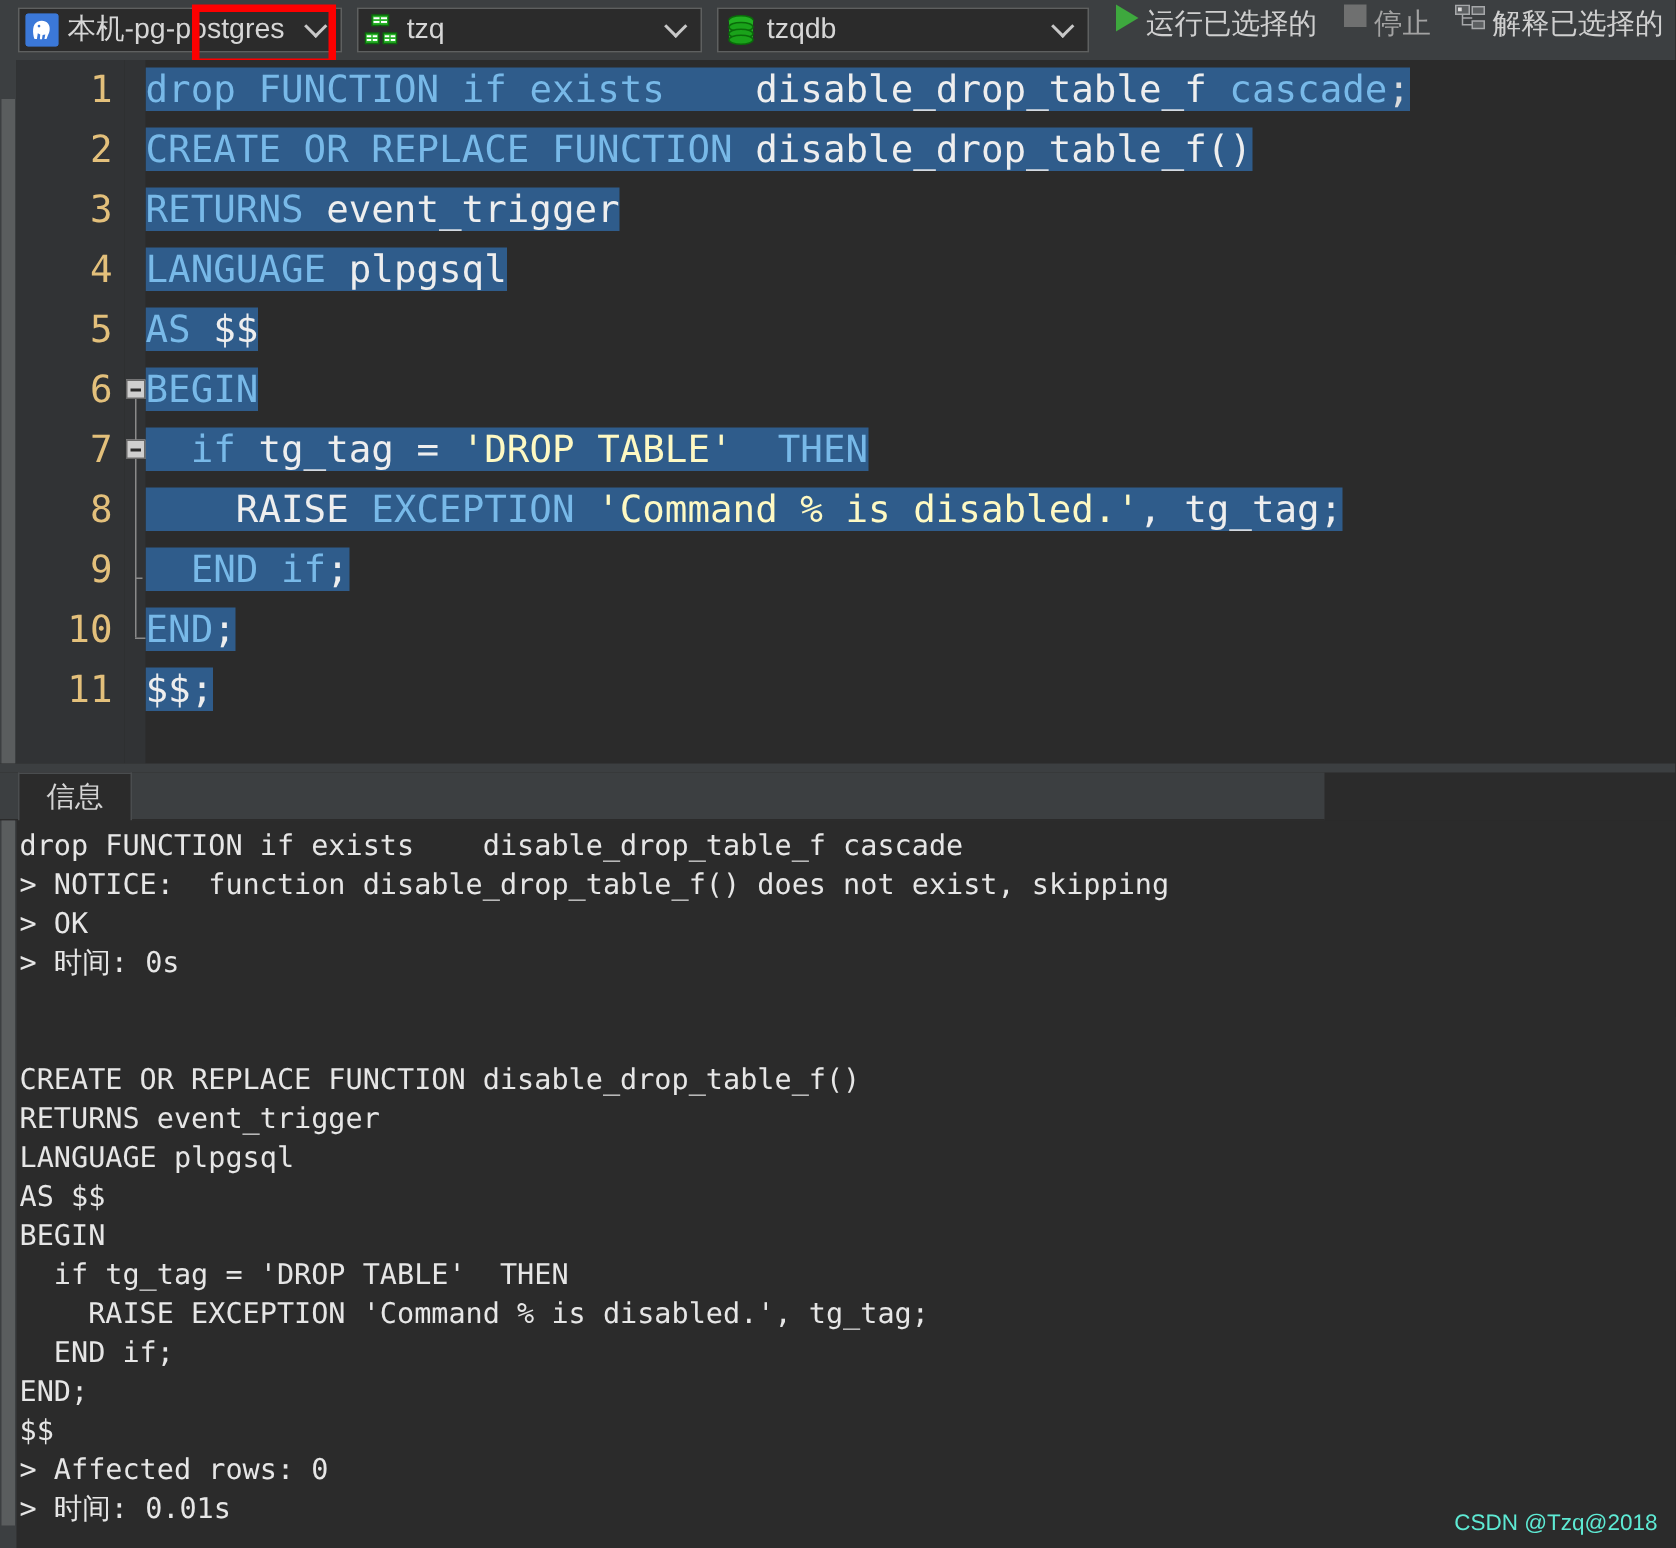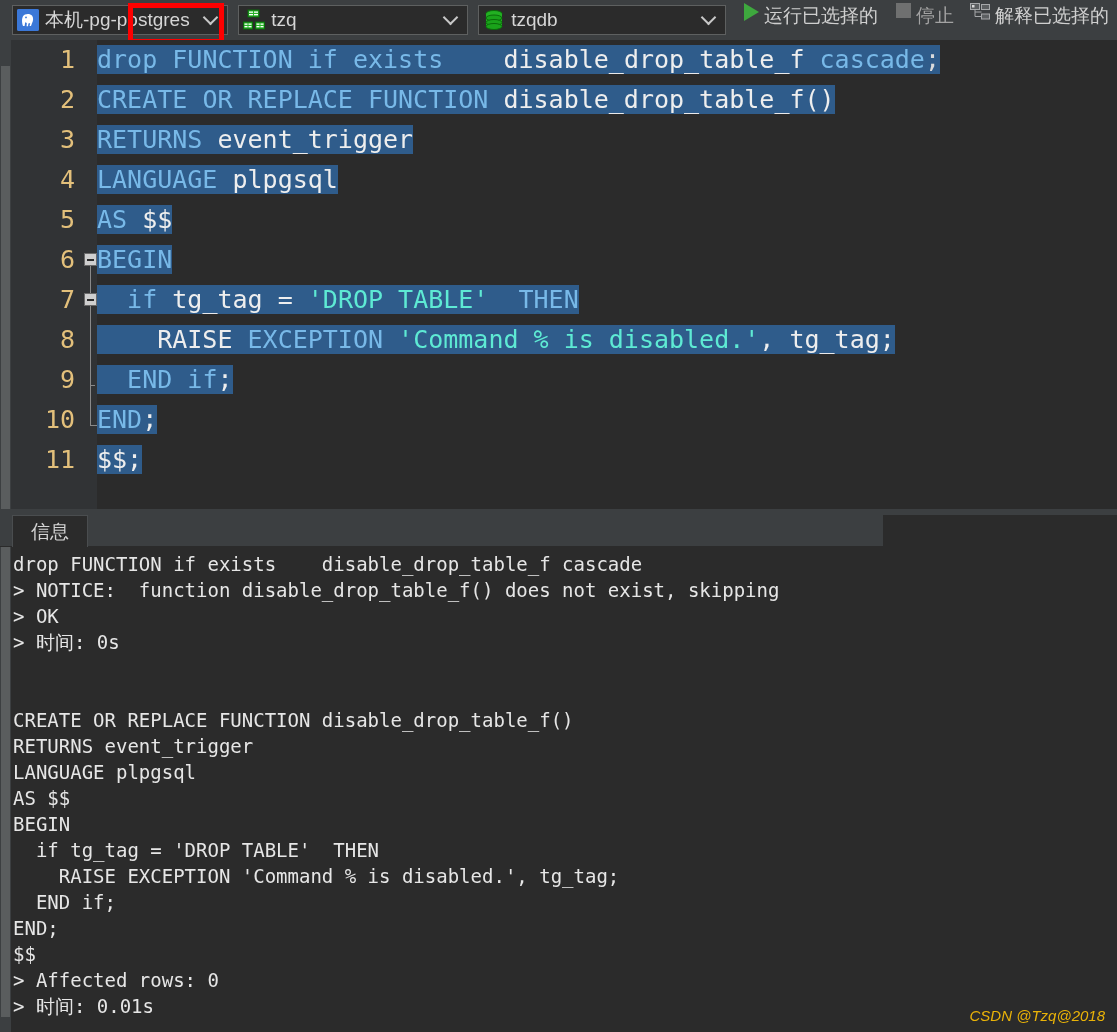--- a/index.html
+++ b/index.html
@@ -105,21 +105,21 @@
   .codeline {
     position: absolute; left: 0; top: 0; height: 40px;
     white-space: pre;
     font-family: "DejaVu Sans Mono", monospace;
     font-size: 25px; line-height: 40px;
     color: #d9dadb;
   }
   .codeline .sel { background: #2f5c8b; }
   .kw  { color: #78b9e8; }
   .id  { color: #eeeeee; }
-  .str { color: #5eead4; }
+  .str { color: #fef9c3; }
   .pun { color: #d9dadb; }
 
   .fold-marker {
     position: absolute; left: 1px; width: 13px; height: 13px;
     background: #cfcfcf; border: 1px solid #6a6a6a;
   }
   .fold-marker::before {
     content: ""; position: absolute; left: 2px; top: 5px;
     width: 7px; height: 2px; background: #2b2b2b;
   }
@@ -167,23 +167,22 @@
   .out-text {
     position: absolute; left: 11px; top: 0; right: 0; bottom: 0;
     padding: 4px 0 0 2px;
     color: #e6e6e6;
     font-family: "DejaVu Sans Mono", monospace;
     font-size: 19px; line-height: 26px;
     white-space: pre;
   }
   .watermark {
     position: absolute; right: 12px; bottom: 8px;
-    color: #eab308; font-size: 15px;
+    color: #5eead4; font-size: 15px;
     font-family: "Liberation Sans", sans-serif;
-    font-style: italic;
   }
 </style>
 </head>
 <body>
 
 <div id="root">
 
   <div class="toolbar">
 
     <div class="combo conn">

